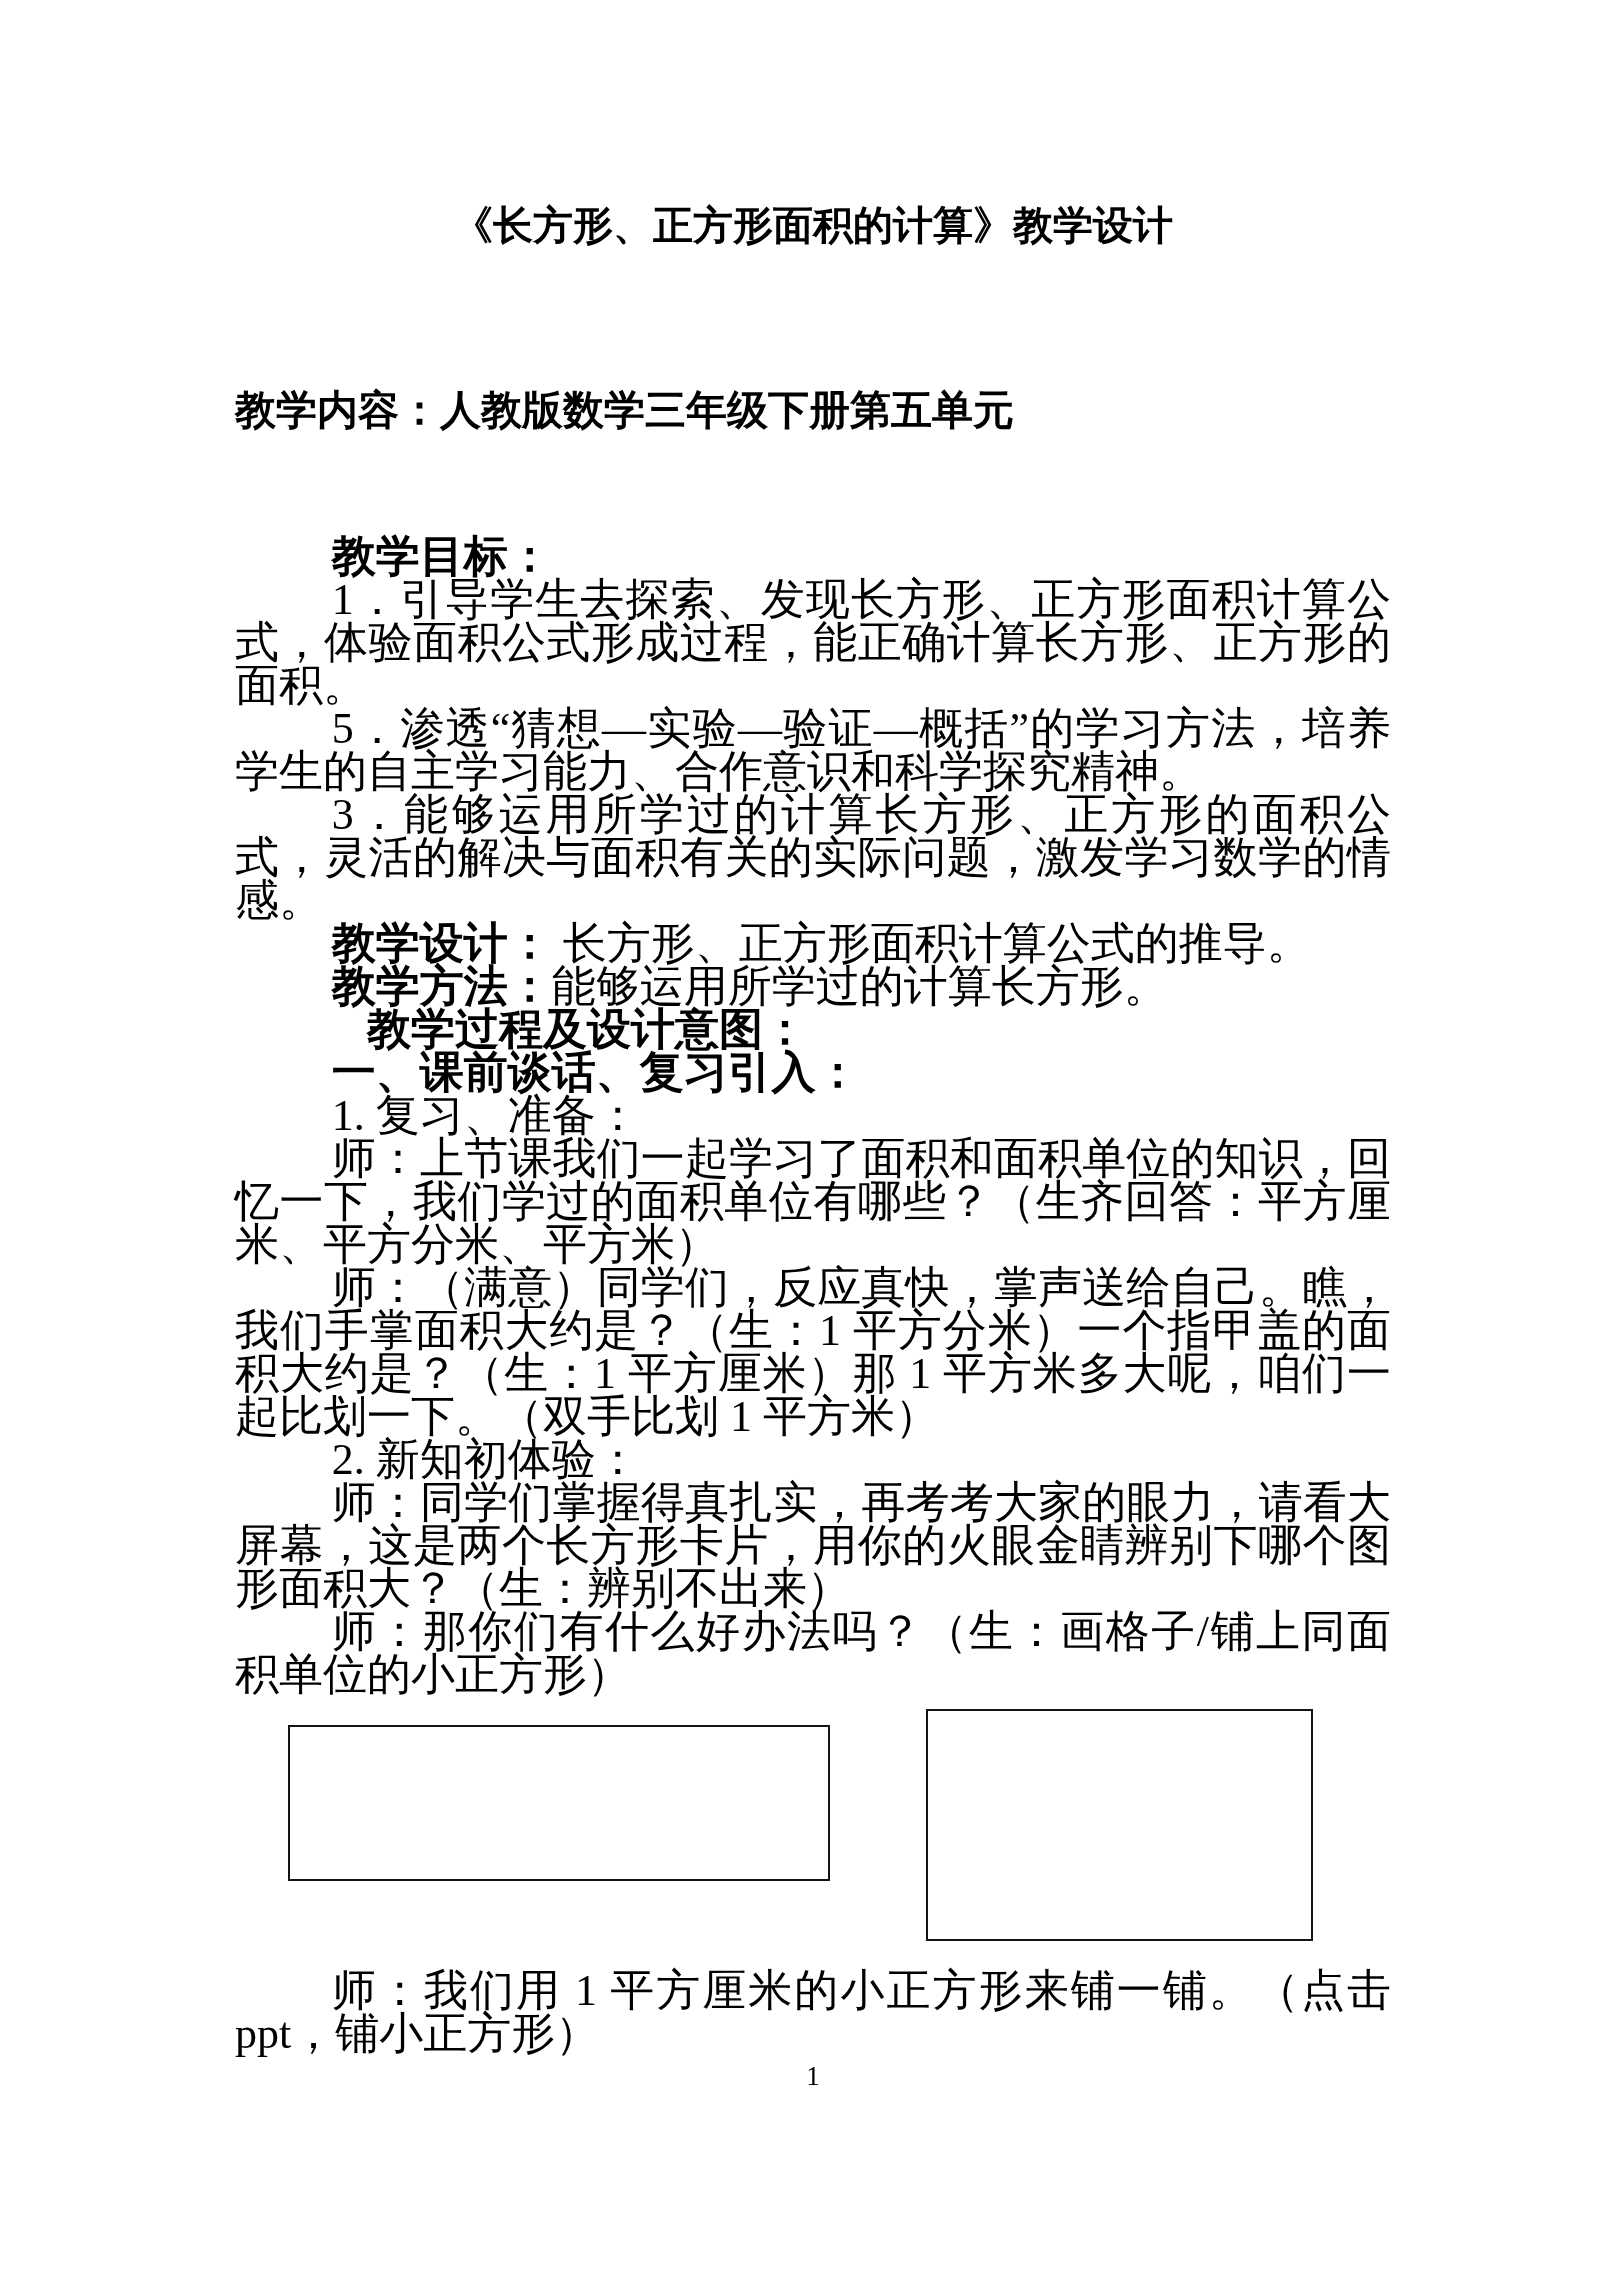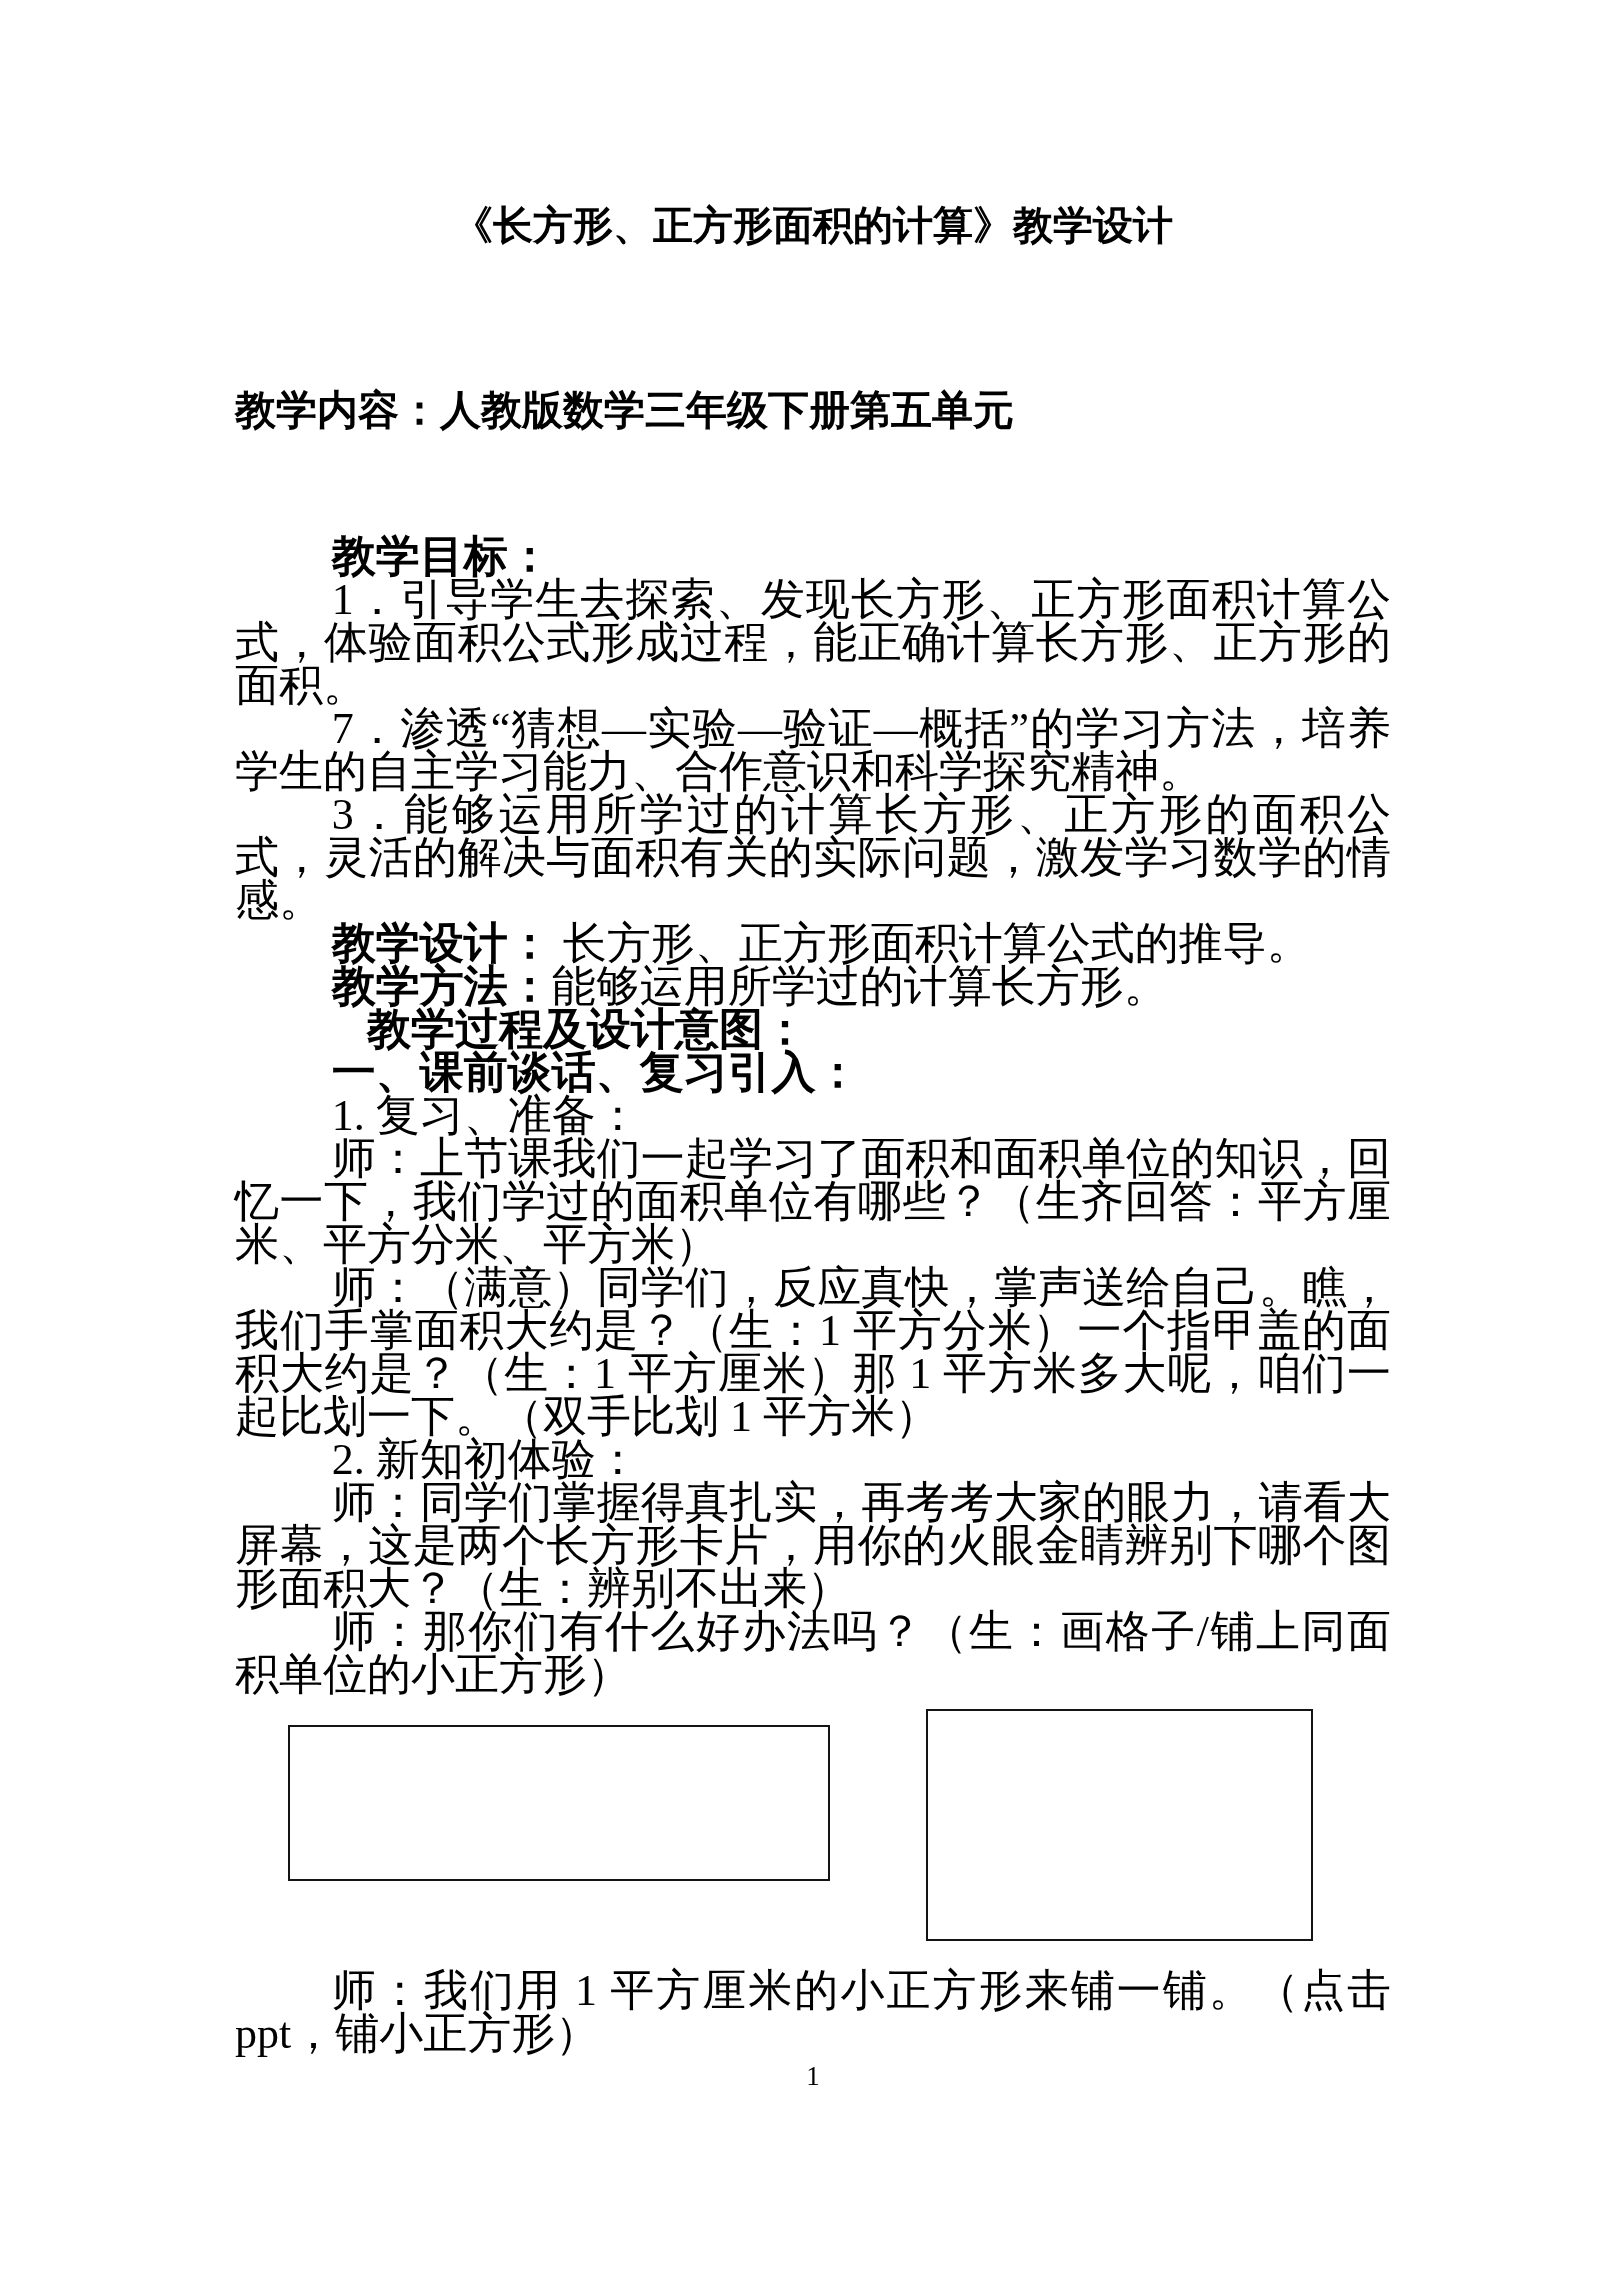--- a/index.html
+++ b/index.html
@@ -63,21 +63,21 @@
 </style>
 </head>
 <body>
 
 <div class="page">
   <div class="doc-title">《长方形、正方形面积的计算》教学设计</div>
   <div class="doc-subtitle">教学内容：人教版数学三年级下册第五单元</div>
   <div class="doc-body">
       <p class="para" style="text-indent: 2.2em;"><span class="seg bold">教学目标：</span></p>
       <p class="para" style="text-indent: 2.2em;"><span class="seg">1．引导学生去探索、发现长方形、正方形面积计算公式，体验面积公式形成过程，能正确计算长方形、正方形的面积。</span></p>
-      <p class="para" style="text-indent: 2.2em;"><span class="seg">7．渗透“猜想—实验—验证—概括”的学习方法，培养学生的自主学习能力、合作意识和科学探究精神。</span></p>
+      <p class="para" style="text-indent: 2.2em;"><span class="seg">5．渗透“猜想—实验—验证—概括”的学习方法，培养学生的自主学习能力、合作意识和科学探究精神。</span></p>
       <p class="para" style="text-indent: 2.2em;"><span class="seg">3．能够运用所学过的计算长方形、正方形的面积公式，灵活的解决与面积有关的实际问题，激发学习数学的情感。</span></p>
       <p class="para" style="text-indent: 2.2em;"><span class="seg bold">教学设计：</span><span class="seg"> 长方形、正方形面积计算公式的推导。</span></p>
       <p class="para" style="text-indent: 2.2em;"><span class="seg bold">教学方法：</span><span class="seg">能够运用所学过的计算长方形。</span></p>
       <p class="para" style="text-indent: 3em;"><span class="seg bold">教学过程及设计意图：</span></p>
       <p class="para" style="text-indent: 2.2em;"><span class="seg bold">一、课前谈话、复习引入：</span></p>
       <p class="para" style="text-indent: 2.2em;"><span class="seg">1. 复习、准备：</span></p>
       <p class="para" style="text-indent: 2.2em;"><span class="seg">师：上节课我们一起学习了面积和面积单位的知识，回忆一下，我们学过的面积单位有哪些？（生齐回答：平方厘米、平方分米、平方米）</span></p>
       <p class="para" style="text-indent: 2.2em;"><span class="seg">师：（满意）同学们，反应真快，掌声送给自己。瞧，我们手掌面积大约是？（生：1 平方分米）一个指甲盖的面积大约是？（生：1 平方厘米）那 1 平方米多大呢，咱们一起比划一下。（双手比划 1 平方米）</span></p>
       <p class="para" style="text-indent: 2.2em;"><span class="seg">2. 新知初体验：</span></p>
       <p class="para" style="text-indent: 2.2em;"><span class="seg">师：同学们掌握得真扎实，再考考大家的眼力，请看大屏幕，这是两个长方形卡片，用你的火眼金睛辨别下哪个图形面积大？（生：辨别不出来）</span></p>

